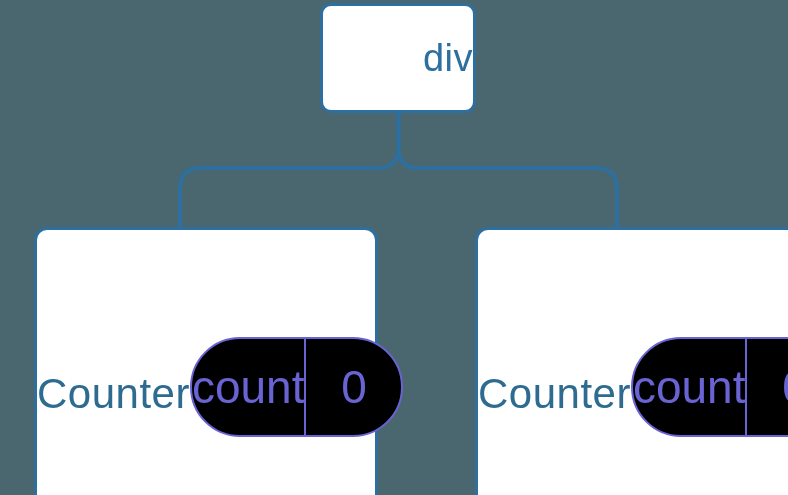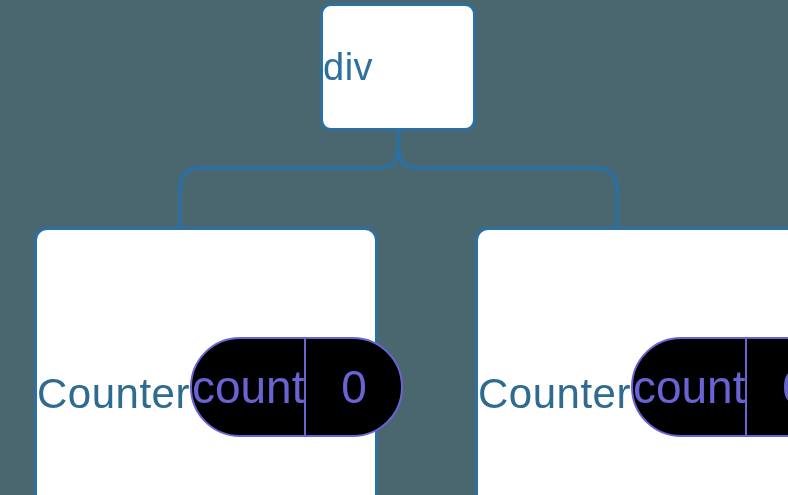--- a/index.html
+++ b/index.html
@@ -18,25 +18,25 @@
   .node {
     position: absolute;
     background: #ffffff;
     border: 3px solid #2d6f9e;
     box-sizing: border-box;
   }
   .root-node {
     left: 320px;
     top: 3px;
     width: 156px;
-    height: 128px;
+    height: 110px;
     border-radius: 11px;
     display: flex;
     align-items: center;
-    justify-content: flex-start;
+    justify-content: flex-end;
   }
   .root-label {
     color: #2d6f9e;
     font-size: 38px;
     font-weight: 500;
     letter-spacing: 0.5px;
   }
   .connector-svg {
     position: absolute;
     left: 0;

